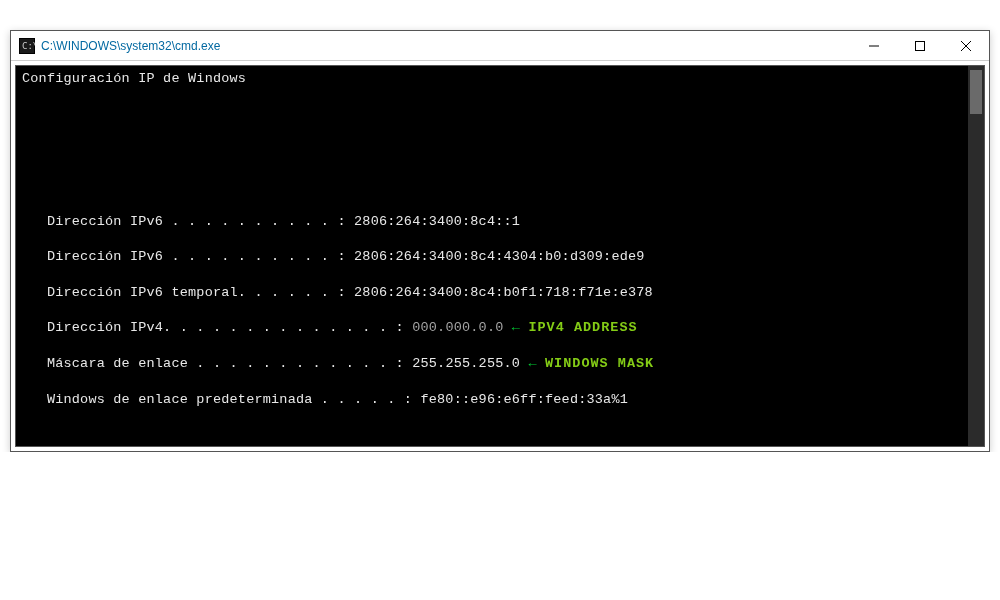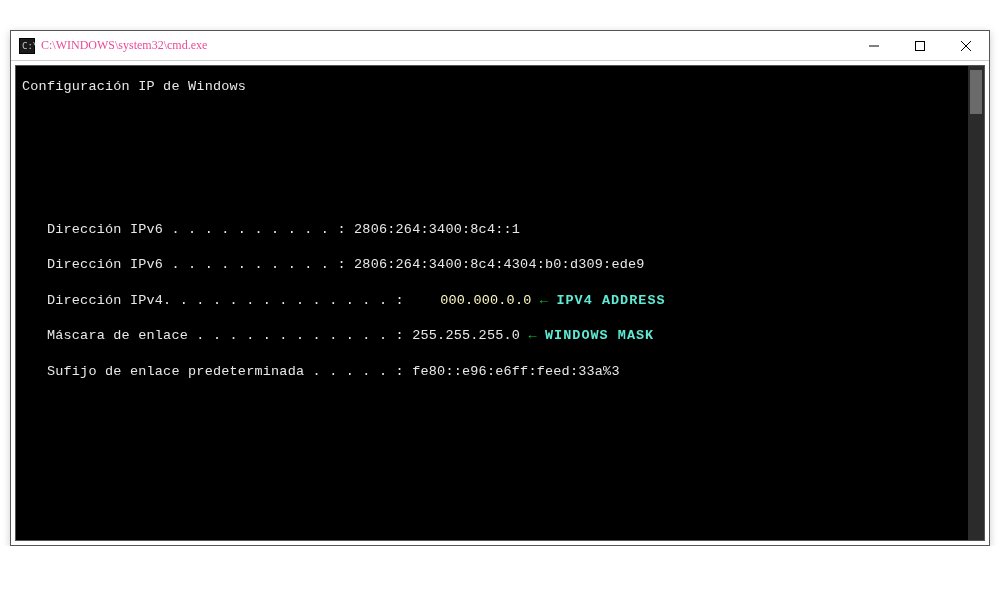--- a/index.html
+++ b/index.html
@@ -28,23 +28,23 @@
     .titlebar-icon {
       width: 16px;
       height: 16px;
       margin-right: 6px;
       display: inline-flex;
       align-items: center;
       justify-content: center;
     }
     .titlebar-icon svg { width: 16px; height: 16px; }
     .titlebar-text {
-      font-family: Liberation Serif, serif;
+      font-family: Liberation Sans, sans-serif;
       font-size: 12px;
-      color: #ec4899;
+      color: #0369a1;
       flex: 1;
     }
     .win-controls {
       display: flex;
       height: 100%;
     }
     .win-btn {
       width: 46px;
       height: 100%;
       display: flex;
@@ -59,43 +59,43 @@
       position: relative;
       background: #000;
       border: 1px solid #555;
       margin: 4px;
     }
     .console {
       background: #000;
       color: #e8e8e8;
       font-size: 13.5px;
       line-height: 1.32;
-      padding: 12px 6px;
+      padding: 4px 6px;
       white-space: pre;
-      height: 474px;
+      height: 380px;
       overflow: hidden;
       letter-spacing: 0.2px;
     }
     .scrollbar {
       position: absolute;
       right: 0;
       top: 0;
       bottom: 0;
       width: 16px;
       background: #2b2b2b;
     }
     .scroll-thumb {
       position: absolute;
       left: 2px; right: 2px;
       top: 4px;
       height: 44px;
       background: #6a6a6a;
     }
-    .green { color: #fef9c3; font-weight: 500; margin-left: 28px; }
-    .annot { color: #5eead4; font-weight: 600; letter-spacing: 1px; }
+    .green { color: #a3a3a3; font-weight: 500; }
+    .annot { color: #84cc16; font-weight: 600; letter-spacing: 1px; }
     .arrow { color: #00cc33; font-weight: bold; }
     .line { display: block; }
   </style>
 </head>
 <body>
 
 <div class="window">
   <div class="titlebar">
     <span class="titlebar-icon">
       <svg viewBox="0 0 16 16">
@@ -125,23 +125,24 @@
     </div>
   </div>
 
   <div class="console-wrap">
     <div class="console"><span class="line">Configuración IP de Windows</span>
 <span class="line"> </span>
 <span class="line"> </span>
 <span class="line"> </span>
 <span class="line"><span>   Dirección IPv6 . . . . . . . . . . : </span><span>2806:264:3400:8c4::1</span></span>
 <span class="line"><span>   Dirección IPv6 . . . . . . . . . . : </span><span>2806:264:3400:8c4:4304:b0:d309:ede9</span></span>
+<span class="line"><span>   Dirección IPv6 temporal. . . . . . : </span><span>2806:264:3400:8c4:b0f1:718:f71e:e378</span></span>
 <span class="line"><span>   Dirección IPv4. . . . . . . . . . . . . . : </span><span class="green">000.000.0.0</span><span class="arrow"> ← </span><span class="annot">IPV4 ADDRESS</span></span>
 <span class="line"><span>   Máscara de enlace . . . . . . . . . . . . : </span><span>255.255.255.0</span><span class="arrow"> ← </span><span class="annot">WINDOWS MASK</span></span>
-<span class="line"><span>   Sufijo de enlace predeterminada . . . . . : </span><span>fe80::e96:e6ff:feed:33a%3</span></span>
+<span class="line"><span>   Windows de enlace predeterminada . . . . . : </span><span>fe80::e96:e6ff:feed:33a%1</span></span>
 <span class="line"> </span>
 
 
 
 
 
 
 
 
 

